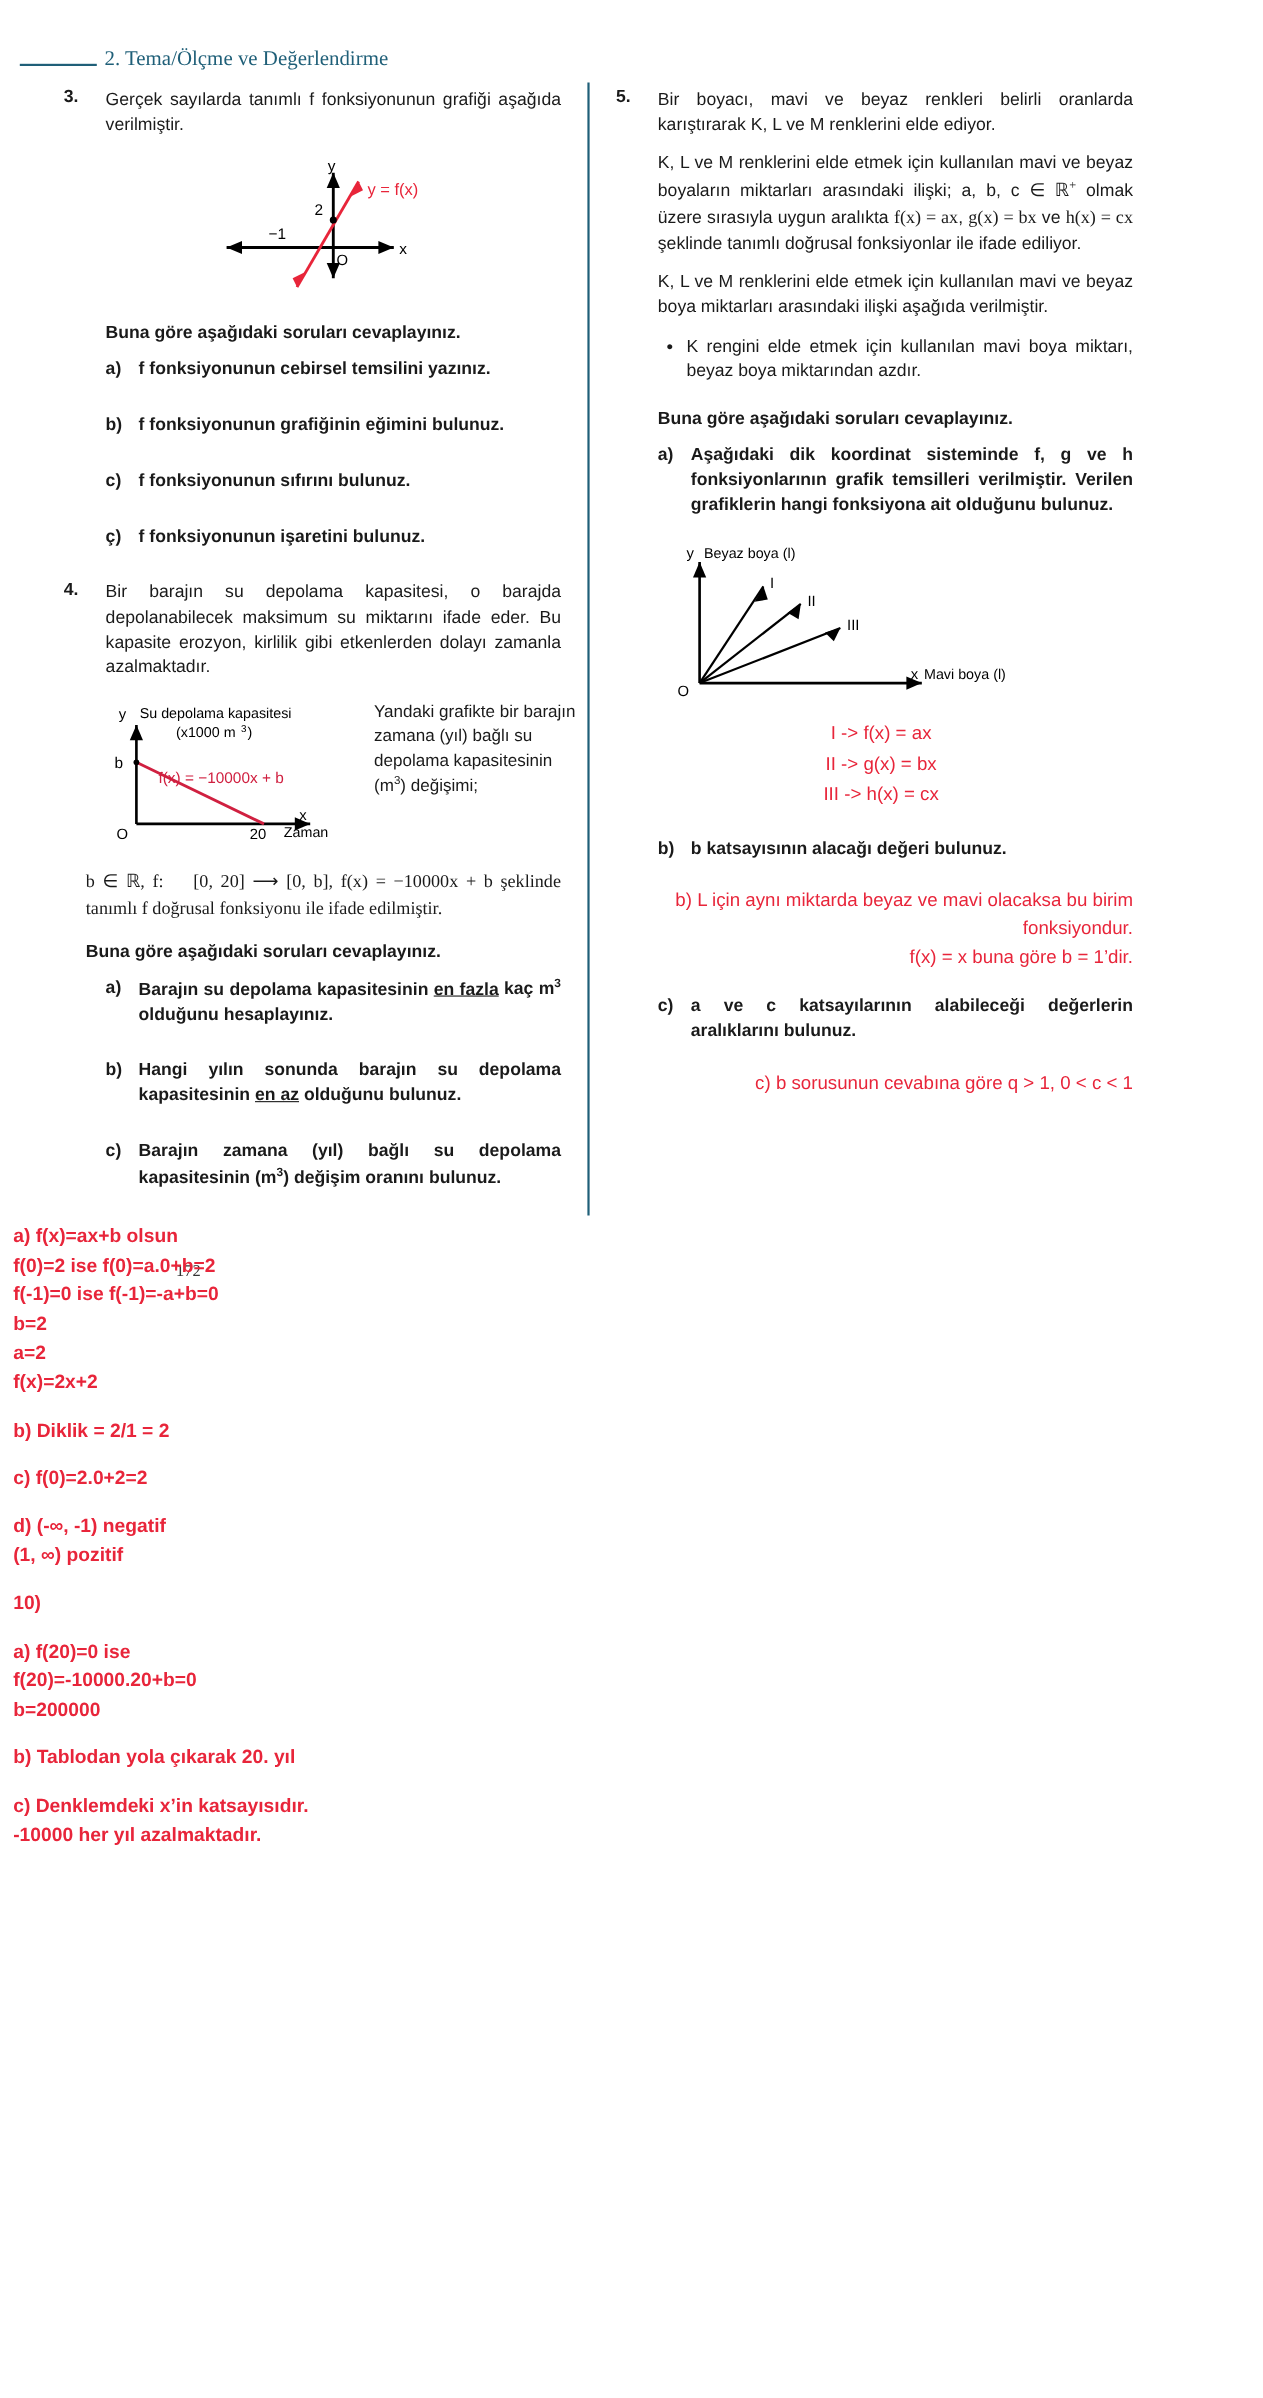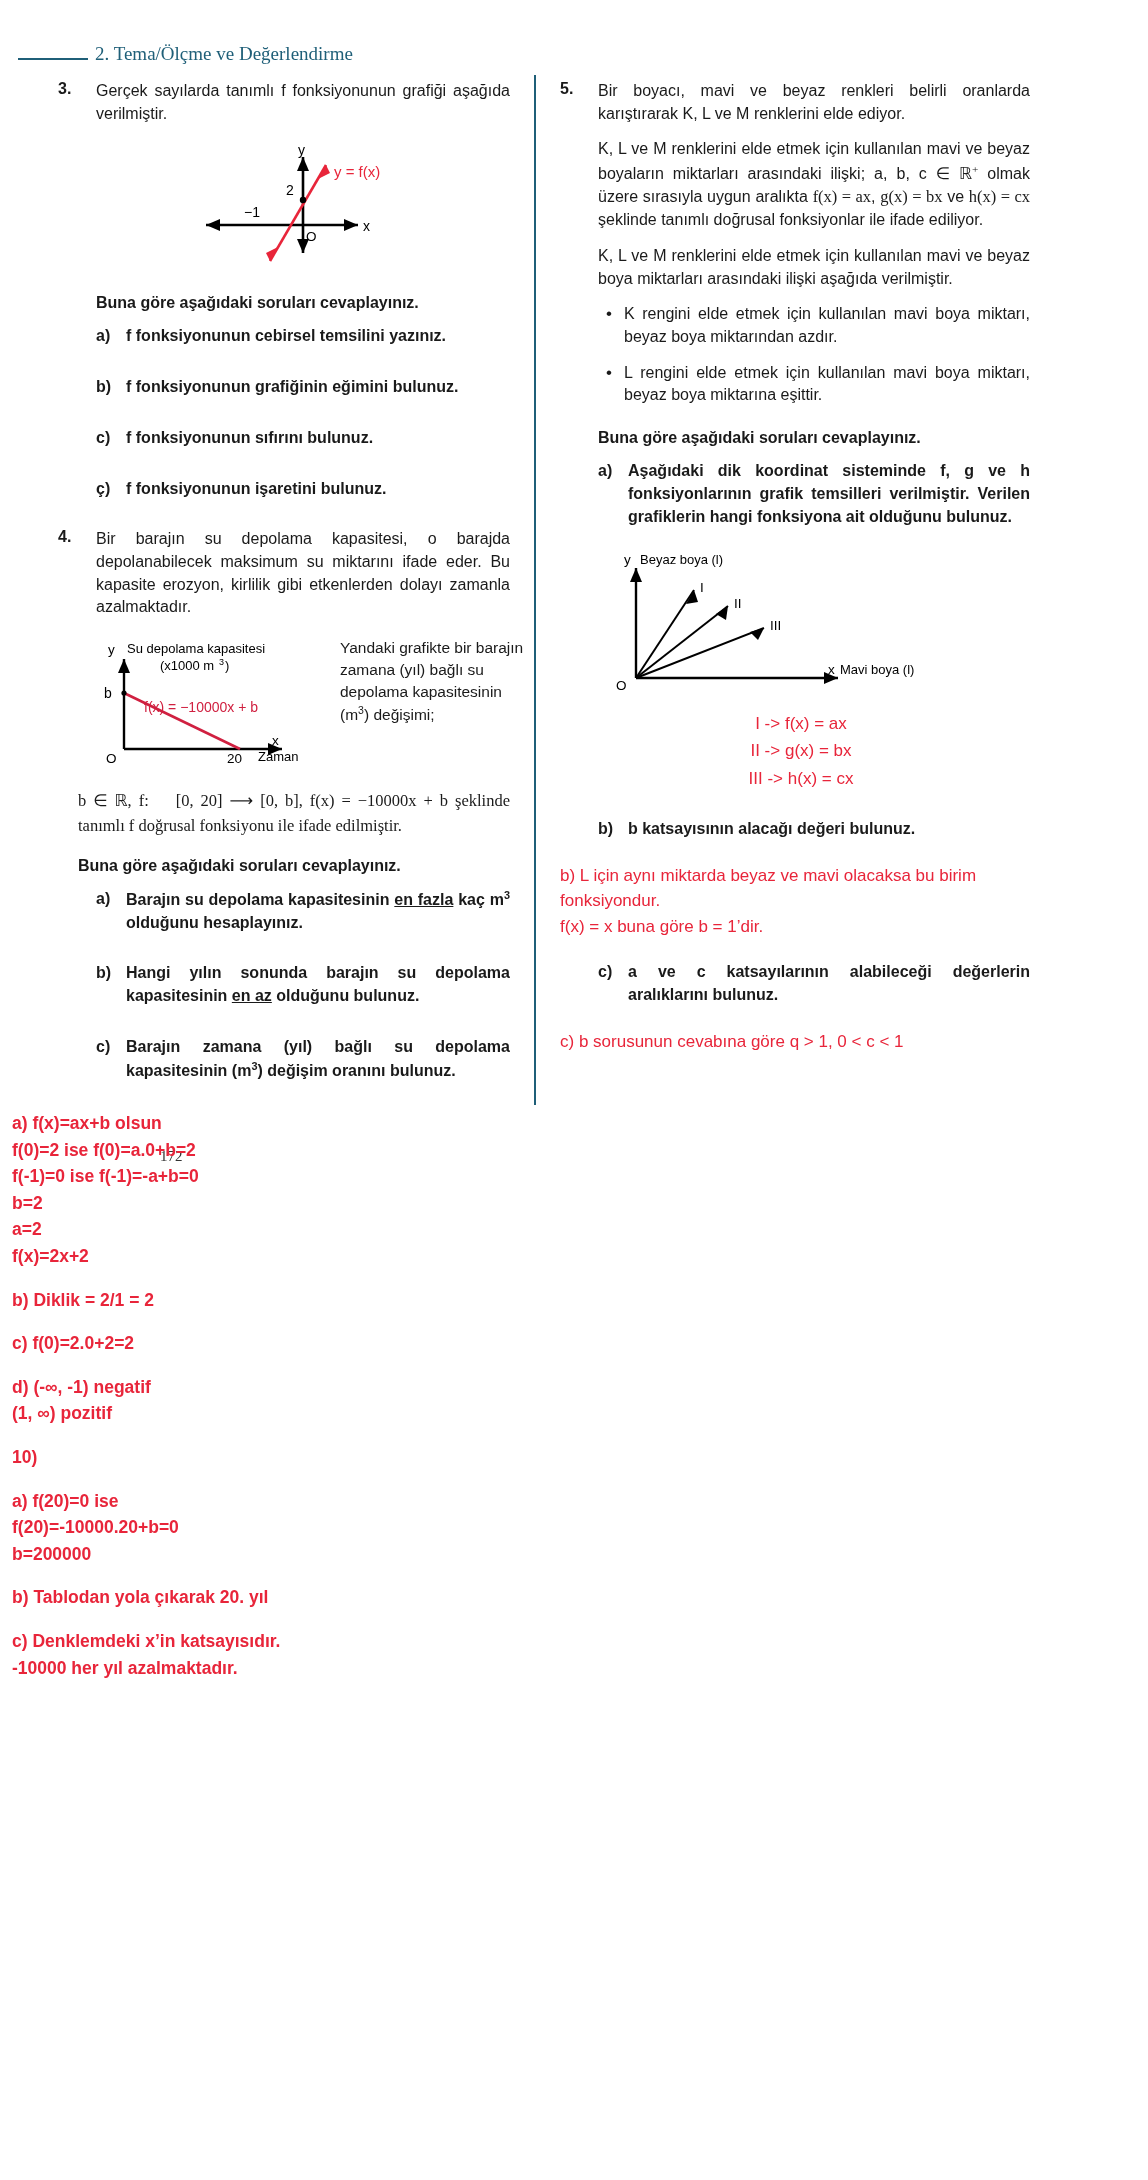--- a/index.html
+++ b/index.html
@@ -127,20 +127,21 @@
     color: #333;
     font-family: "Liberation Serif", serif;
   }
 
   .rightnote {
     color: #e8253a;
     font-size: 17px;
     line-height: 1.5;
     white-space: pre-line;
     margin: 6px 0 20px 0;
+    text-align: right;
   }
   .fnlist {
     color: #e8253a;
     font-size: 17px;
     line-height: 1.6;
     white-space: pre-line;
     margin: 14px 0 6px 12px;
     text-align: center;
   }
 </style>
@@ -275,21 +276,20 @@
   <div class="col-right">
 
     <div class="q">
       <div class="q-num">5.</div>
       <div class="q-body">
         <p>Bir boyacı, mavi ve beyaz renkleri belirli oranlarda karıştırarak K, L ve M renklerini elde ediyor.</p>
         <p>K, L ve M renklerini elde etmek için kullanılan mavi ve beyaz boyaların miktarları arasındaki ilişki; a, b, c <span class="math">∈ ℝ<sup>+</sup></span> olmak üzere sırasıyla uygun aralıkta <span class="math">f(x) = ax</span>, <span class="math">g(x) = bx</span> ve <span class="math">h(x) = cx</span> şeklinde tanımlı doğrusal fonksiyonlar ile ifade ediliyor.</p>
         <p>K, L ve M renklerini elde etmek için kullanılan mavi ve beyaz boya miktarları arasındaki ilişki aşağıda verilmiştir.</p>
         <ul class="bullets">
           <li>K rengini elde etmek için kullanılan mavi boya miktarı, beyaz boya miktarından azdır.</li>
-          <li>L rengini elde etmek için kullanılan mavi boya miktarı, beyaz boya miktarına eşittir.</li>
         </ul>
       </div>
     </div>
 
     <div class="instr" style="margin-left:38px; margin-top:22px;">Buna göre aşağıdaki soruları cevaplayınız.</div>
 
     <div style="margin-left:38px;">
       <div class="sub tight">
         <span class="lbl">a)</span>
         <span>Aşağıdaki dik koordinat sisteminde f, g ve h fonksiyonlarının grafik temsilleri verilmiştir. Verilen grafiklerin hangi fonksiyona ait olduğunu bulunuz.</span>

